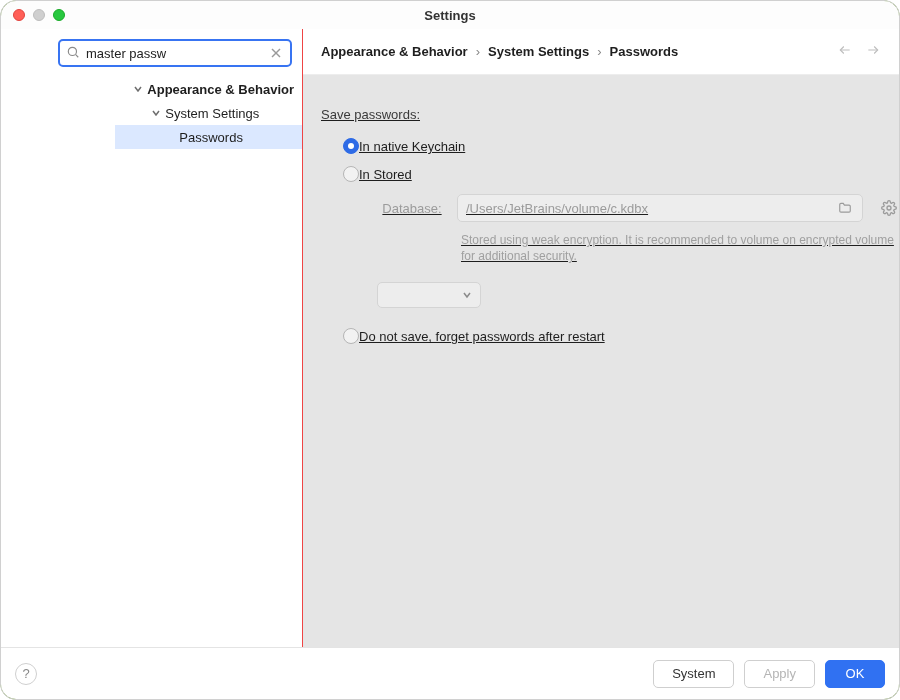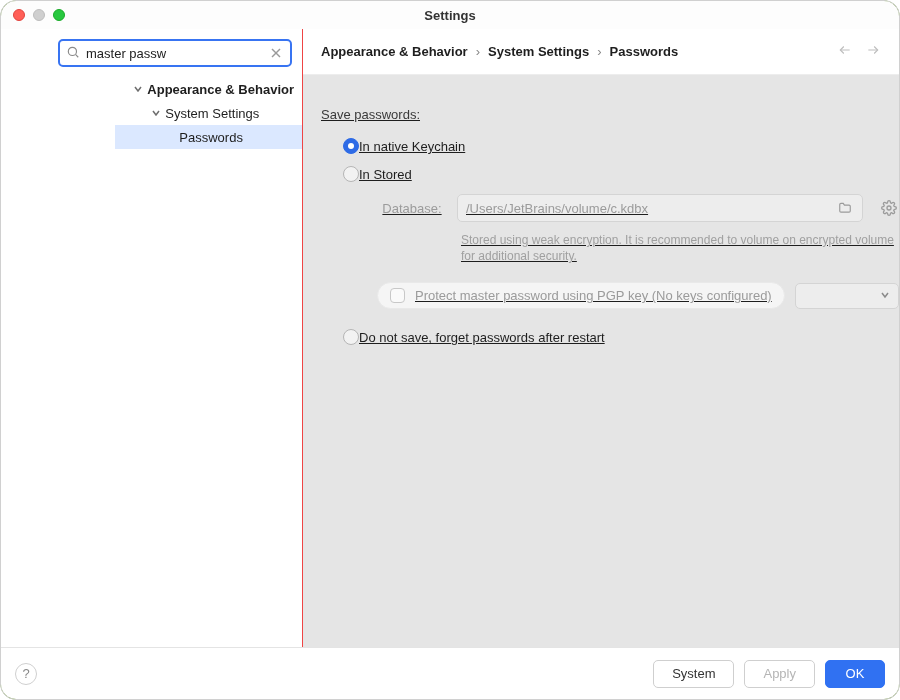--- a/index.html
+++ b/index.html
@@ -267,24 +267,20 @@
               <span class="gear-icon">
                 <svg width="16" height="16" viewBox="0 0 24 24" fill="none" stroke="currentColor" stroke-width="2">
                     <circle cx="12" cy="12" r="3"></circle>
                     <path d="M19.4 15a1.7 1.7 0 0 0 .34 1.87l.06.06a2 2 0 1 1-2.83 2.83l-.06-.06a1.7 1.7 0 0 0-1.87-.34 1.7 1.7 0 0 0-1 1.56V21a2 2 0 1 1-4 0v-.09a1.7 1.7 0 0 0-1-1.56 1.7 1.7 0 0 0-1.87.34l-.06.06a2 2 0 1 1-2.83-2.83l.06-.06a1.7 1.7 0 0 0 .34-1.87 1.7 1.7 0 0 0-1.56-1H3a2 2 0 1 1 0-4h.09a1.7 1.7 0 0 0 1.56-1 1.7 1.7 0 0 0-.34-1.87l-.06-.06A2 2 0 1 1 7.08 4.25l.6.06a1.7 1.7 0 0 0 1.87.34H9a1.7 1.7 0 0 0 1-1.56V3a2 2 0 1 1 4 0v.09a1.7 1.7 0 0 0 1 1.56 1.7 1.7 0 0 0 1.87-.34l.06-.06a2 2 0 1 1 2.83 2.83l-.06.06a1.7 1.7 0 0 0-.34 1.87V9a1.7 1.7 0 0 0 1.56 1H21a2 2 0 1 1 0 4h-.09a1.7 1.7 0 0 0-1.56 1z"></path>
                   </svg>
               </span>
             </div>
             <div class="hint">Stored using weak encryption. It is recommended to volume on encrypted volume for additional security.</div>
 
             <div class="protect-row">
-              <div class="protect-pill">
-                <span class="checkbox"></span>
-                <span class="protect-text">Protect master password using PGP key (No keys configured)</span>
-              </div>
               <div class="pgp-select">
                 <span class="caret">
                   <svg width="10" height="10" viewBox="0 0 10 10">
                       <polyline points="2,3 5,7 8,3" fill="none" stroke="currentColor" stroke-width="1.5"></polyline>
                     </svg>
                 </span>
               </div>
             </div>
           </div>
 

